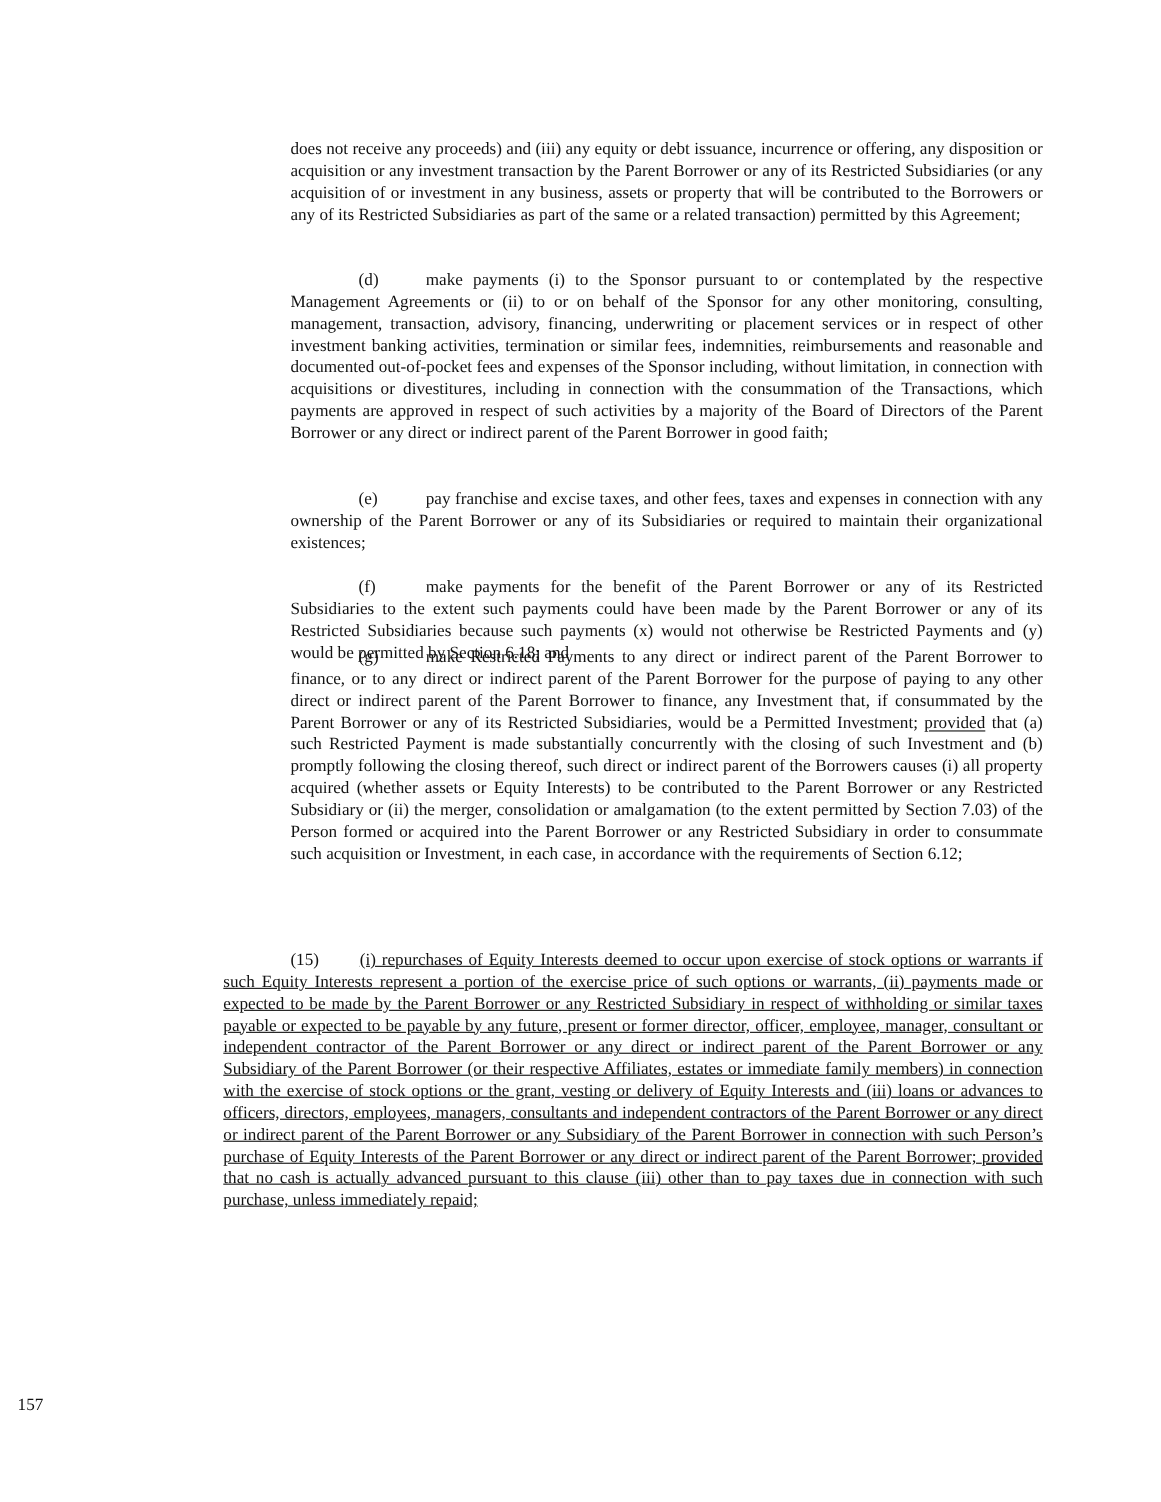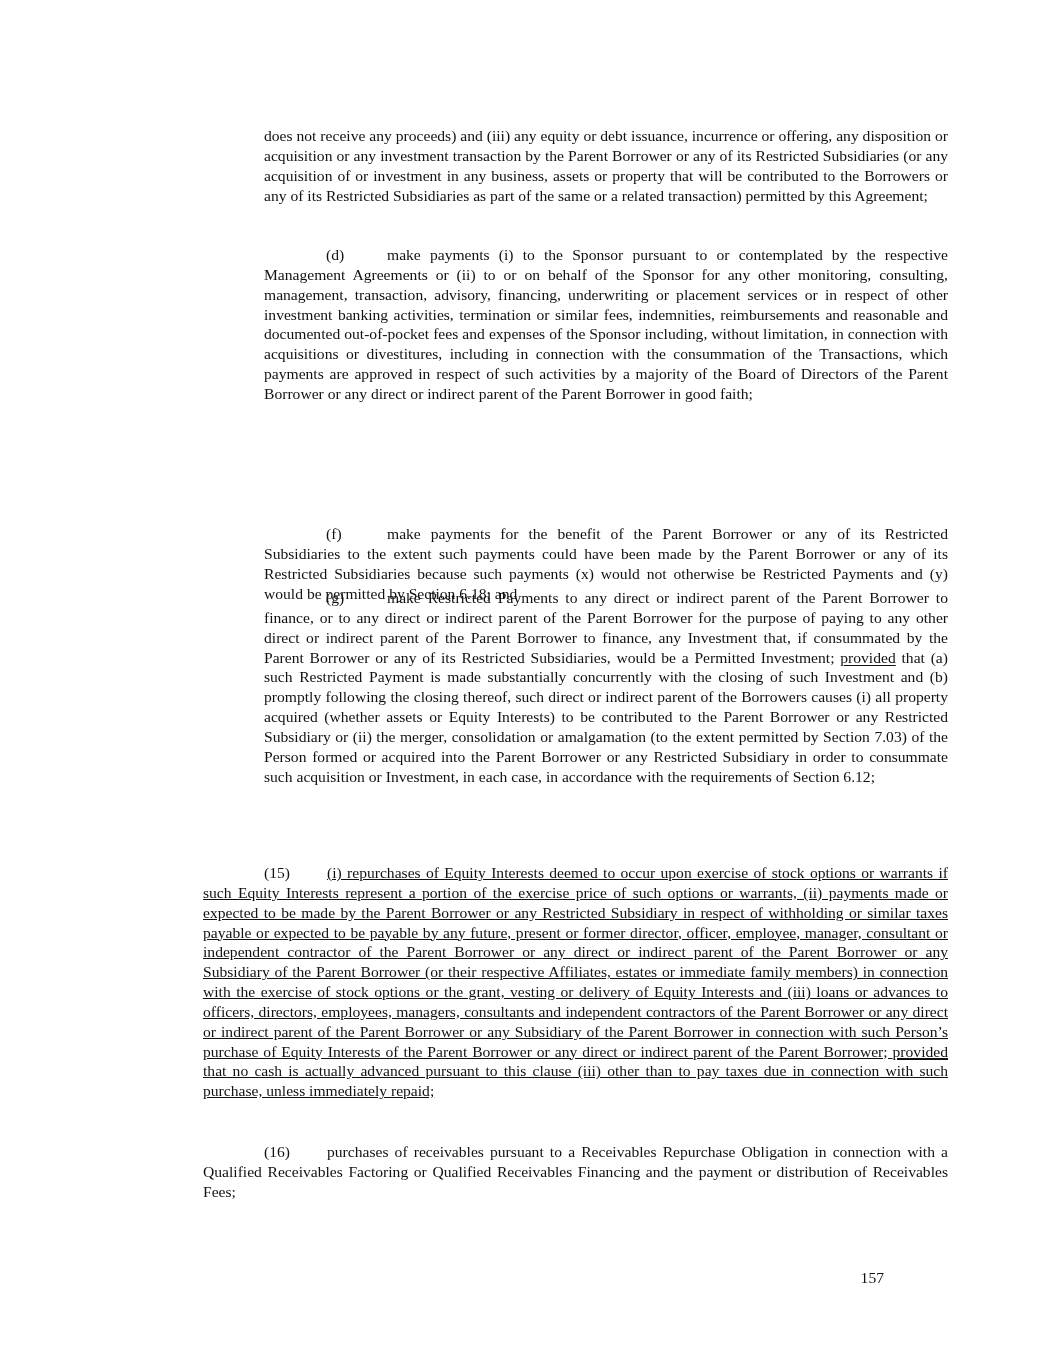--- a/index.html
+++ b/index.html
@@ -19,47 +19,47 @@
   .inner { left: 248px; width: 684px; }
   .outer { left: 187px; width: 745px; }
   .indent-inner { text-indent: 62px; }
   .indent-outer { text-indent: 61px; }
   .lbl { display: inline-block; text-indent: 0; }
   .lbl-sub { width: 61px; }
   .lbl-num { width: 63px; }
   u { text-decoration: underline; text-underline-offset: 2px; }
   .page-number {
     position: absolute; left: 0; width: 868px; top: 1268px;
-    text-align: right;
+    text-align: left;
   }
 </style>
 </head>
 <body>
 
 <div class="page">
 
   <p class="para inner" style="top:126px;">
     <span>does not receive any proceeds) and (iii) any equity or debt issuance, incurrence or offering, any disposition or acquisition or any investment transaction by the Parent Borrower or any of its Restricted Subsidiaries (or any acquisition of or investment in any business, assets or property that will be contributed to the Borrowers or any of its Restricted Subsidiaries as part of the same or a related transaction) permitted by this Agreement;</span>
   </p>
 
   <p class="para inner indent-inner" style="top:245px;">
     <span class="lbl lbl-sub">(d)</span><span>make payments (i) to the Sponsor pursuant to or contemplated by the respective Management Agreements or (ii) to or on behalf of the Sponsor for any other monitoring, consulting, management, transaction, advisory, financing, underwriting or placement services or in respect of other investment banking activities, termination or similar fees, indemnities, reimbursements and reasonable and documented out-of-pocket fees and expenses of the Sponsor including, without limitation, in connection with acquisitions or divestitures, including in connection with the consummation of the Transactions, which payments are approved in respect of such activities by a majority of the Board of Directors of the Parent Borrower or any direct or indirect parent of the Parent Borrower in good faith;</span>
   </p>
 
+  <p class="para inner indent-inner" style="top:444px;">
+    <span class="lbl lbl-sub">(e)</span><span>pay franchise and excise taxes, and other fees, taxes and expenses in connection with any ownership of the Parent Borrower or any of its Subsidiaries or required to maintain their organizational existences;</span>
+  </p>
 
   <p class="para inner indent-inner" style="top:524px;">
     <span class="lbl lbl-sub">(f)</span><span>make payments for the benefit of the Parent Borrower or any of its Restricted Subsidiaries to the extent such payments could have been made by the Parent Borrower or any of its Restricted Subsidiaries because such payments (x) would not otherwise be Restricted Payments and (y) would be permitted by Section 6.18; and</span>
   </p>
 
   <p class="para inner indent-inner" style="top:588px;">
     <span class="lbl lbl-sub">(g)</span><span>make Restricted Payments to any direct or indirect parent of the Parent Borrower to finance, or to any direct or indirect parent of the Parent Borrower for the purpose of paying to any other direct or indirect parent of the Parent Borrower to finance, any Investment that, if consummated by the Parent Borrower or any of its Restricted Subsidiaries, would be a Permitted Investment; </span><u>provided</u><span> that (a) such Restricted Payment is made substantially concurrently with the closing of such Investment and (b) promptly following the closing thereof, such direct or indirect parent of the Borrowers causes (i) all property acquired (whether assets or Equity Interests) to be contributed to the Parent Borrower or any Restricted Subsidiary or (ii) the merger, consolidation or amalgamation (to the extent permitted by Section 7.03) of the Person formed or acquired into the Parent Borrower or any Restricted Subsidiary in order to consummate such acquisition or Investment, in each case, in accordance with the requirements of Section 6.12;</span>
   </p>
 
   <p class="para outer indent-outer" style="top:863px;text-decoration:underline;">
     <span class="lbl lbl-num">(15)</span><span>(i) repurchases of Equity Interests deemed to occur upon exercise of stock options or warrants if such Equity Interests represent a portion of the exercise price of such options or warrants, (ii) payments made or expected to be made by the Parent Borrower or any Restricted Subsidiary in respect of withholding or similar taxes payable or expected to be payable by any future, present or former director, officer, employee, manager, consultant or independent contractor of the Parent Borrower or any direct or indirect parent of the Parent Borrower or any Subsidiary of the Parent Borrower (or their respective Affiliates, estates or immediate family members) in connection with the exercise of stock options or the grant, vesting or delivery of Equity Interests and (iii) loans or advances to officers, directors, employees, managers, consultants and independent contractors of the Parent Borrower or any direct or indirect parent of the Parent Borrower or any Subsidiary of the Parent Borrower in connection with such Person’s purchase of Equity Interests of the Parent Borrower or any direct or indirect parent of the Parent Borrower; </span><u>provided</u><span> that no cash is actually advanced pursuant to this clause (iii) other than to pay taxes due in connection with such purchase, unless immediately repaid;</span>
   </p>
 
-  <p class="para outer indent-outer" style="top:1142px;">
-    <span class="lbl lbl-num">(16)</span><span>purchases of receivables pursuant to a Receivables Repurchase Obligation in connection with a Qualified Receivables Factoring or Qualified Receivables Financing and the payment or distribution of Receivables Fees;</span>
-  </p>
 
   <div class="page-number">157</div>
 </div>
 
 </body></html>

